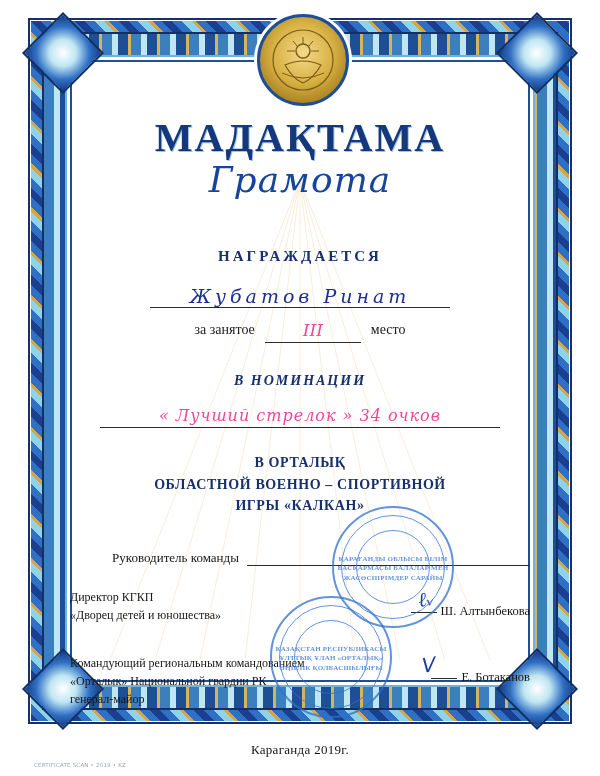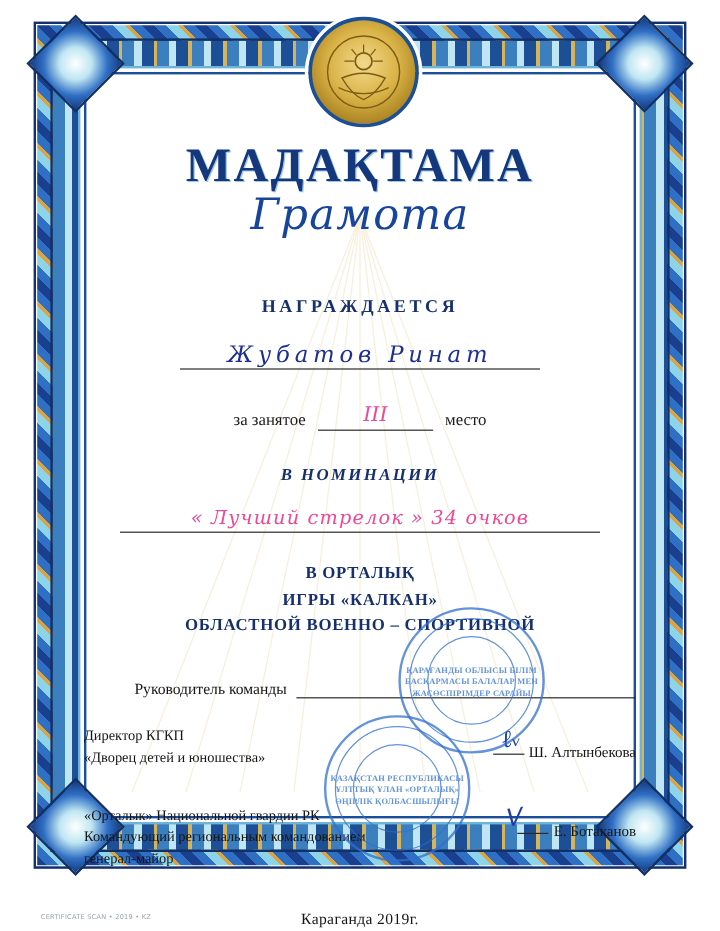--- a/index.html
+++ b/index.html
@@ -165,23 +165,22 @@
     position: absolute;
     left: 0; right: 0;
     top: 0;
     font-size: 19px;
     text-align: center;
     letter-spacing: 4px;
     color: #1d2f90;
   }
 
   .place-row {
-    margin-top: 30px;
+    margin-top: 14px;
     display: flex;
-    align-items: flex-end;
     justify-content: center;
     gap: 10px;
     font-size: 14px;
     color: #1b1b1b;
   }
   .place-blank {
     position: relative;
     width: 96px;
     border-bottom: 1px solid #2b2b2b;
     height: 20px;
@@ -396,44 +395,44 @@
     </div>
 
     <div class="nomination-label">В НОМИНАЦИИ</div>
 
     <div class="nomination-line">
       <span class="hand">« Лучший  стрелок »  34 очков</span>
     </div>
 
     <div class="final-block">
       <div>В ОРТАЛЫҚ</div>
+      <div>ОБЛАСТНОЙ ВОЕННО – СПОРТИВНОЙ</div>
       <div>ИГРЫ «КАЛКАН»</div>
-      <div>ОБЛАСТНОЙ ВОЕННО – СПОРТИВНОЙ</div>
     </div>
 
     <div class="leader-row">
       <span>Руководитель команды</span>
       <span class="rule"></span>
     </div>
 
     <div class="sig-block">
       <div class="sig-left">
         <div>Директор КГКП</div>
         <div>«Дворец детей и юношества»</div>
       </div>
       <div class="sig-right">
         <span class="scribble">ℓᵥ</span>
         <span class="sigline"></span><span>Ш. Алтынбекова</span>
       </div>
     </div>
 
     <div class="sig-block second">
       <div class="sig-left">
+        <div>Командующий региональным командованием</div>
         <div>«Орталык» Национальной гвардии РК</div>
-        <div>Командующий региональным командованием</div>
         <div>генерал-майор</div>
       </div>
       <div class="sig-right">
         <span class="scribble">ᐯ</span>
         <span class="sigline"></span><span>Е. Ботаканов</span>
       </div>
     </div>
 
     <div class="city-line">Караганда 2019г.</div>
   </div>

